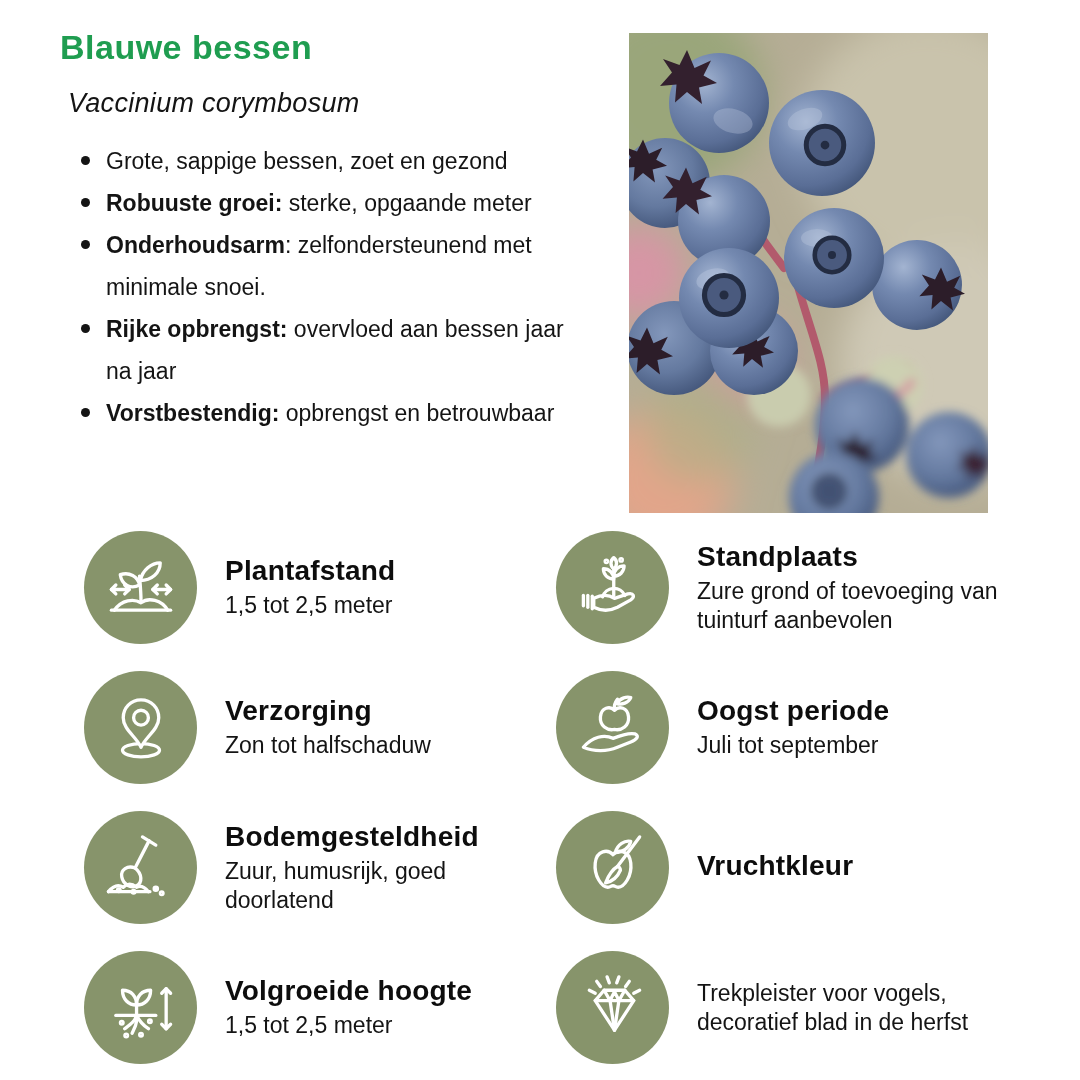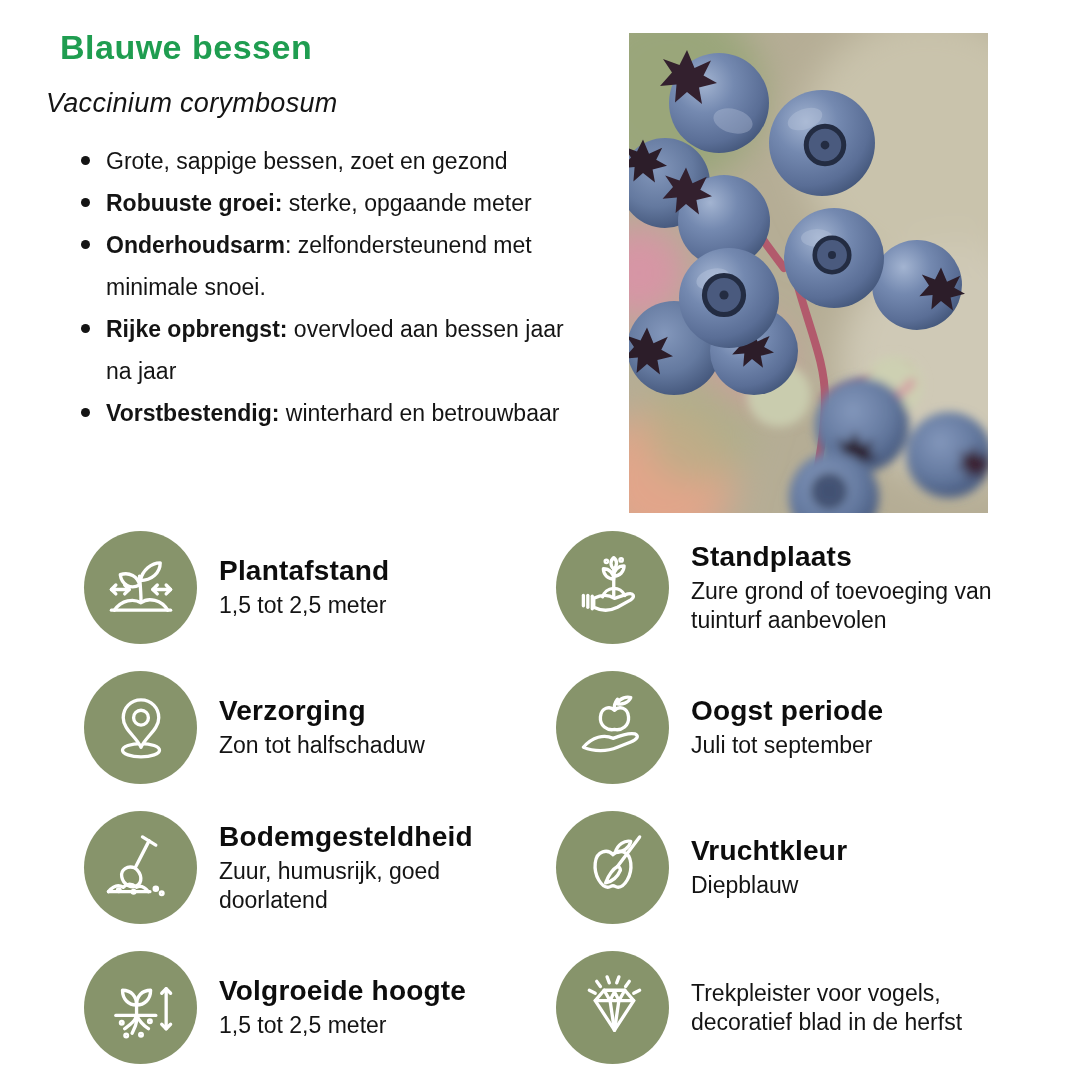--- a/index.html
+++ b/index.html
@@ -1,34 +1,34 @@
 <!DOCTYPE html>
 <html><head>
 <meta charset="utf-8">
 <style>
   html,body{margin:0;padding:0;background:#ffffff;}
   .page{position:relative;width:1080px;height:1080px;background:#ffffff;overflow:hidden;
         font-family:"Liberation Sans", sans-serif;color:#141414;}
 
   .title{position:absolute;left:60px;top:28px;margin:0;font-size:34px;font-weight:700;
          letter-spacing:.5px;color:#1f9d50;}
-  .subtitle{position:absolute;left:46px;top:88px;margin:0;font-size:27px;font-weight:400;
+  .subtitle{position:absolute;left:68px;top:88px;margin:0;font-size:27px;font-weight:400;
          font-style:italic;letter-spacing:.3px;color:#141414;}
 
   .features{position:absolute;left:62px;top:124px;width:494px;margin:16px;padding:0;
             list-style:none;font-size:23px;line-height:42px;}
   .features li{position:relative;padding-left:28px;}
   .features li::before{content:"";position:absolute;left:3px;top:16px;width:9px;height:9px;
             border-radius:50%;background:#141414;}
   .features .b{font-weight:800;}
 
   .photo{position:absolute;left:629px;top:33px;width:359px;height:480px;overflow:hidden;}
   .photo svg{display:block;}
 
-  .fact{position:absolute;display:flex;align-items:center;gap:22px;}
+  .fact{position:absolute;display:flex;align-items:center;gap:28px;}
   .col1{left:84px;}  .col2{left:556px;}
   .r1{top:531px;} .r2{top:671px;} .r3{top:811px;} .r4{top:951px;justify-content:center;}
   .circle{width:113px;height:113px;border-radius:50%;background:#87946b;flex:none;
           display:flex;align-items:center;justify-content:center;}
   .circle svg{width:74px;height:74px;}
   .fact-text{display:flex;flex-direction:column;justify-content:center;}
   .fact-text.w1{width:288px;} .fact-text.w2{width:316px;}
   .fact-text h3{margin:0 0 4px 0;font-size:28px;font-weight:800;letter-spacing:.2px;color:#0d0d0d;}
   .fact-text p{margin:0;font-size:23px;line-height:29px;color:#141414;}
 
@@ -40,21 +40,21 @@
 <div class="page">
 
   <h1 class="title">Blauwe bessen</h1>
   <h2 class="subtitle">Vaccinium corymbosum</h2>
 
   <ul class="features">
     <li><span class="b"></span><span>Grote, sappige bessen, zoet en gezond</span></li>
     <li><span class="b">Robuuste groei:</span><span> sterke, opgaande meter</span></li>
     <li><span class="b">Onderhoudsarm</span><span>: zelfondersteunend met minimale snoei.</span></li>
     <li><span class="b">Rijke opbrengst:</span><span> overvloed aan bessen jaar na jaar</span></li>
-    <li><span class="b">Vorstbestendig:</span><span> winterhard en betrouwbaar</span></li>
+    <li><span class="b">Vorstbestendig:</span><span> opbrengst en betrouwbaar</span></li>
   </ul>
 
   <figure class="photo" style="margin:0">
     <svg width="359" height="480" viewBox="0 0 359 480">
       <defs>
         <filter id="bgblur" x="-50%" y="-50%" width="200%" height="200%">
             <feGaussianBlur stdDeviation="18"></feGaussianBlur>
           </filter>
         <filter id="softblur" x="-50%" y="-50%" width="200%" height="200%">
             <feGaussianBlur stdDeviation="5"></feGaussianBlur>
@@ -244,21 +244,20 @@
             <g class="ic">
           <path d="M50 32 C43 24 28 26 26 43 C24 61 35 76 43 76 C47 76 47 74 50 74 C53 74 53 76 57 76 C65 76 76 61 74 43 C72 26 57 24 50 32 Z"></path>
           <path d="M53 29 C56 18 66 12 74 14 C72 23 63 29 53 29 Z"></path>
           <path d="M86 8 L56 48"></path>
           <path d="M56 48 C49 52 44 60 40 70 C50 68 57 60 60 53 C60 50 58 48 56 48 Z"></path>
         </g>
           </svg>
       </div>
       <div class="fact-text w2">
         <h3>Vruchtkleur</h3>
-        <p>Diepblauw</p>
       </div>
     </div>
 
     <div class="fact col1 r4">
       <div class="circle">
         <svg viewBox="0 0 100 100">
             <g class="ic">
           <path d="M16 60 H70"></path>
           <path d="M44 60 V42"></path>
           <path d="M44 46 C33 46 25 38 25 26 C37 26 44 34 44 46 Z"></path>

